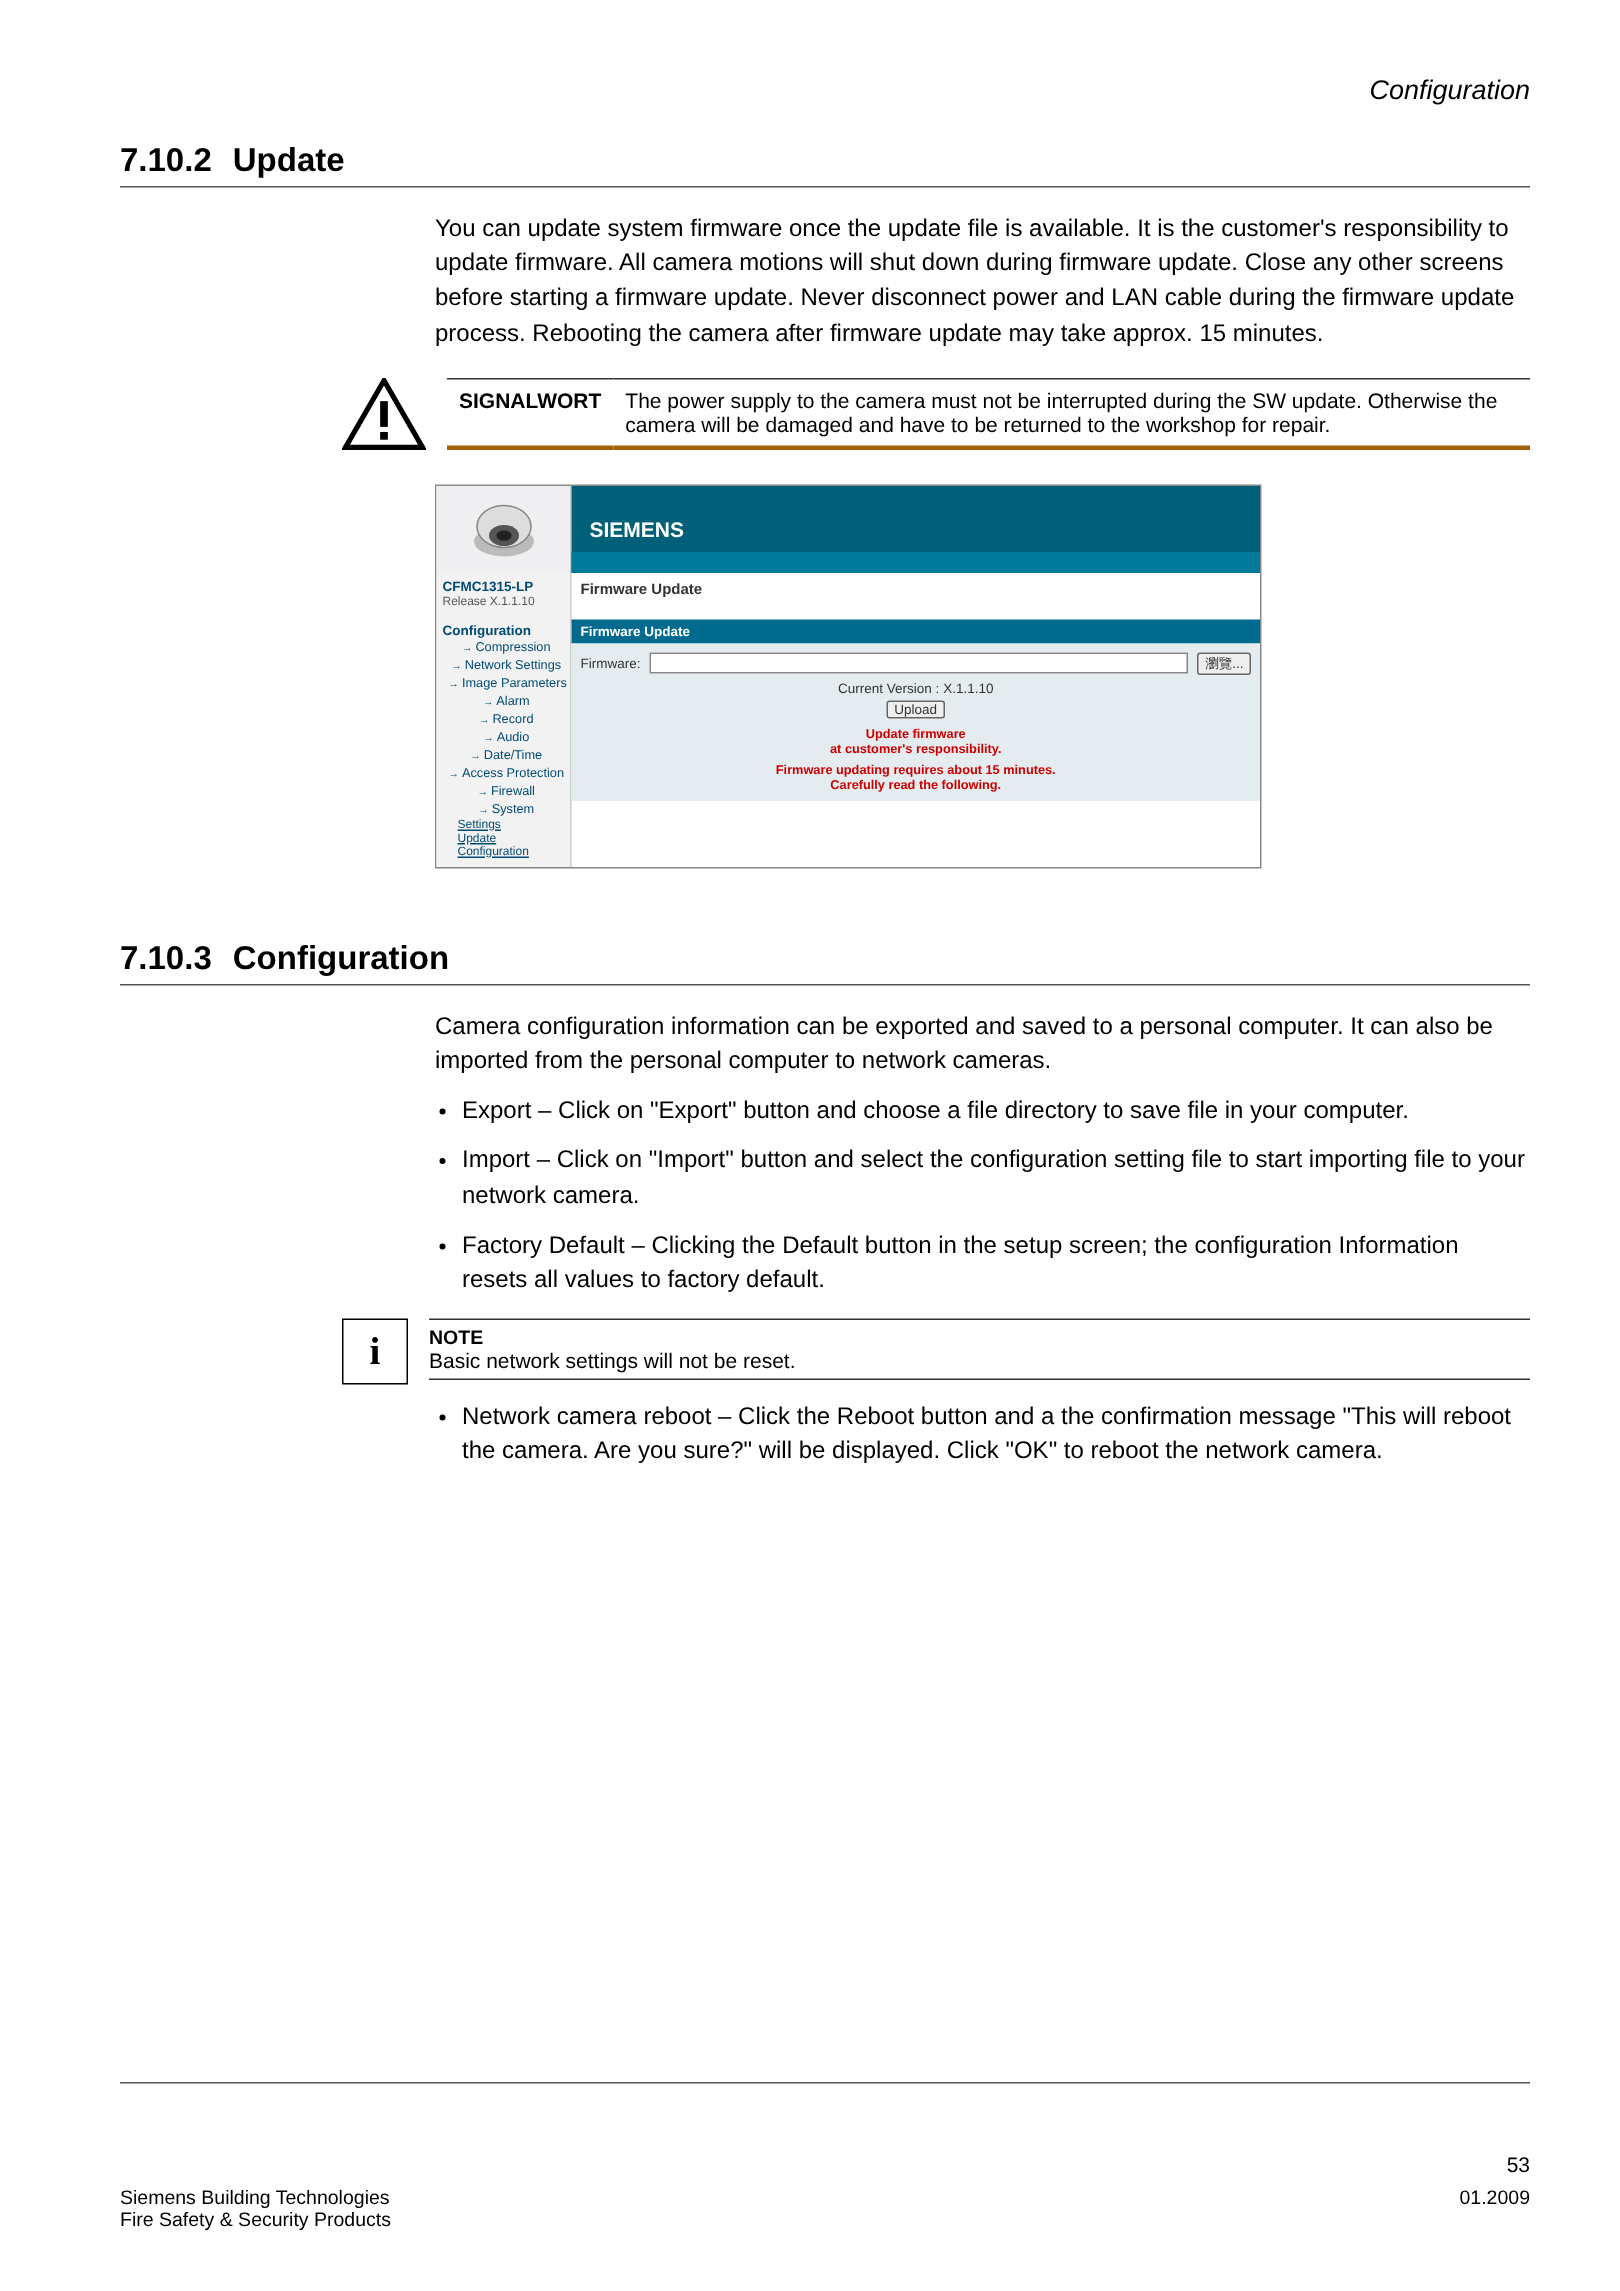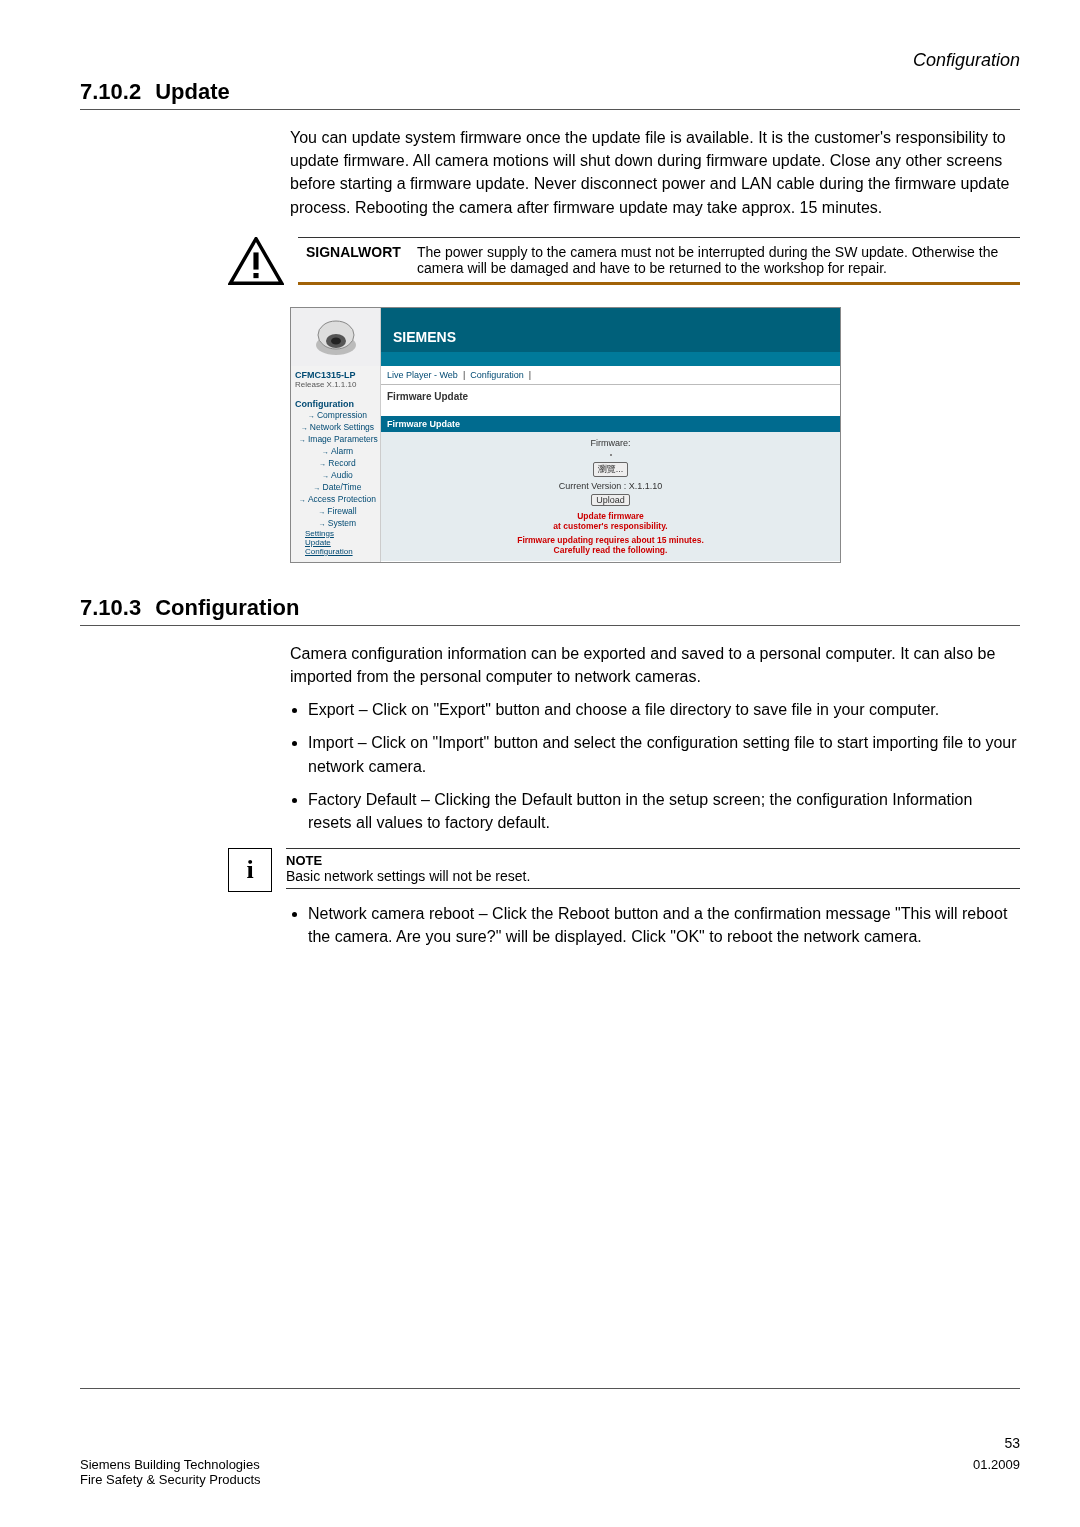--- a/index.html
+++ b/index.html
@@ -7,21 +7,21 @@
     font-family: Arial, Helvetica, sans-serif;
     background: #fff;
     color: #000;
     width: 1080px;
     height: 1527px;
     position: relative;
     padding: 50px 60px 40px 80px;
     font-size: 16px;
   }
   .top-right { text-align: right; font-style: italic; font-size: 18px; margin-bottom: 6px; }
-  .sec-head { display: flex; align-items: flex-start; gap: 14px; font-weight: bold; font-size: 22px; margin: 8px 0 2px 0; }
+  .sec-head { display: flex; align-items: flex-start; gap: 14px; font-weight: bold; font-size: 22px; margin: 23px 0 2px 0; }
   .sec-head .num { font-size: 22px; }
   hr.sec-rule { border: none; border-top: 1px solid #555; margin: 4px 0 16px 0; }
   .body-col { margin-left: 210px; }
   .para { line-height: 1.45; }
 
   .signal-row { display: flex; align-items: flex-start; gap: 14px; margin: 18px 0 0 148px; }
   .warn-icon svg { width: 56px; height: 48px; }
   .signal-table { border-collapse: collapse; flex: 1; }
   .signal-table td { border-top: 1px solid #333; border-bottom: 3px solid #a16207; padding: 6px 8px; font-size: 14px; vertical-align: top; }
   .signal-label { font-weight: bold; font-size: 13px; white-space: nowrap; }
@@ -64,21 +64,21 @@
   .shot-nav-item { font-size: 8.5px; color: #004a73; padding: 1px 0 1px 4px; white-space: nowrap; text-align: center; }
   .shot-nav-item::before { content: "→ "; font-size: 7px; color: #004a73; }
   .shot-nav-sub { font-size: 8px; color: #004a73; text-decoration: underline; padding-left: 10px; }
 
   .shot-main { flex: 1; }
   .shot-crumb { font-size: 9px; padding: 4px 6px; border-bottom: 1px solid #bbb; background: #fff; }
   .shot-crumb a { color: #004a73; text-decoration: none; }
   .shot-h1 { font-size: 10px; font-weight: bold; padding: 6px 6px 14px 6px; }
   .shot-bar { background: #006b8f; color: #fff; font-size: 9px; font-weight: bold; padding: 3px 6px; }
   .shot-pane { background: #e5ecef; padding: 6px; }
-  .shot-row { display: flex; align-items: center; gap: 6px; font-size: 9px; flex-direction: column; }
+  .shot-row { display: flex; align-items: center; gap: 6px; font-size: 9px; }
   .shot-input { flex: 1; height: 14px; background: #fff; border: 1px solid #888; }
   .shot-btn { border: 1px solid #666; background: #eee; font-size: 9px; padding: 0 4px; border-radius: 2px; }
   .shot-center { text-align: center; font-size: 9px; margin-top: 4px; }
   .shot-red { color: #c00; font-size: 8.5px; text-align: center; font-weight: bold; }
 
   ul.bul { list-style: disc; margin: 10px 0 0 18px; }
   ul.bul li { margin-bottom: 10px; line-height: 1.45; }
 
   .note-row { display: flex; align-items: flex-start; gap: 14px; margin: 14px 0 0 148px; }
   .info-icon { border: 1.5px solid #000; width: 44px; height: 44px; display: flex; align-items: center; justify-content: center; font-family: Georgia, serif; font-weight: bold; font-size: 26px; }
@@ -153,24 +153,20 @@
       <div class="shot-nav-item">Audio</div>
       <div class="shot-nav-item">Date/Time</div>
       <div class="shot-nav-item">Access Protection</div>
       <div class="shot-nav-item">Firewall</div>
       <div class="shot-nav-item">System</div>
       <div class="shot-nav-sub">Settings</div>
       <div class="shot-nav-sub">Update</div>
       <div class="shot-nav-sub">Configuration</div>
     </div>
     <div class="shot-main">
-      <div class="shot-crumb">
-        <a>Live Player - Web</a> &nbsp;|&nbsp;
-        <a>Configuration</a> &nbsp;|
-      </div>
       <div class="shot-h1">Firmware Update</div>
       <div class="shot-bar">Firmware Update</div>
       <div class="shot-pane">
         <div class="shot-row">
           <span>Firmware:</span>
           <div class="shot-input"></div>
           <span class="shot-btn">瀏覽...</span>
         </div>
         <div class="shot-center">Current Version : X.1.1.10</div>
         <div class="shot-center"><span class="shot-btn">Upload</span></div>

